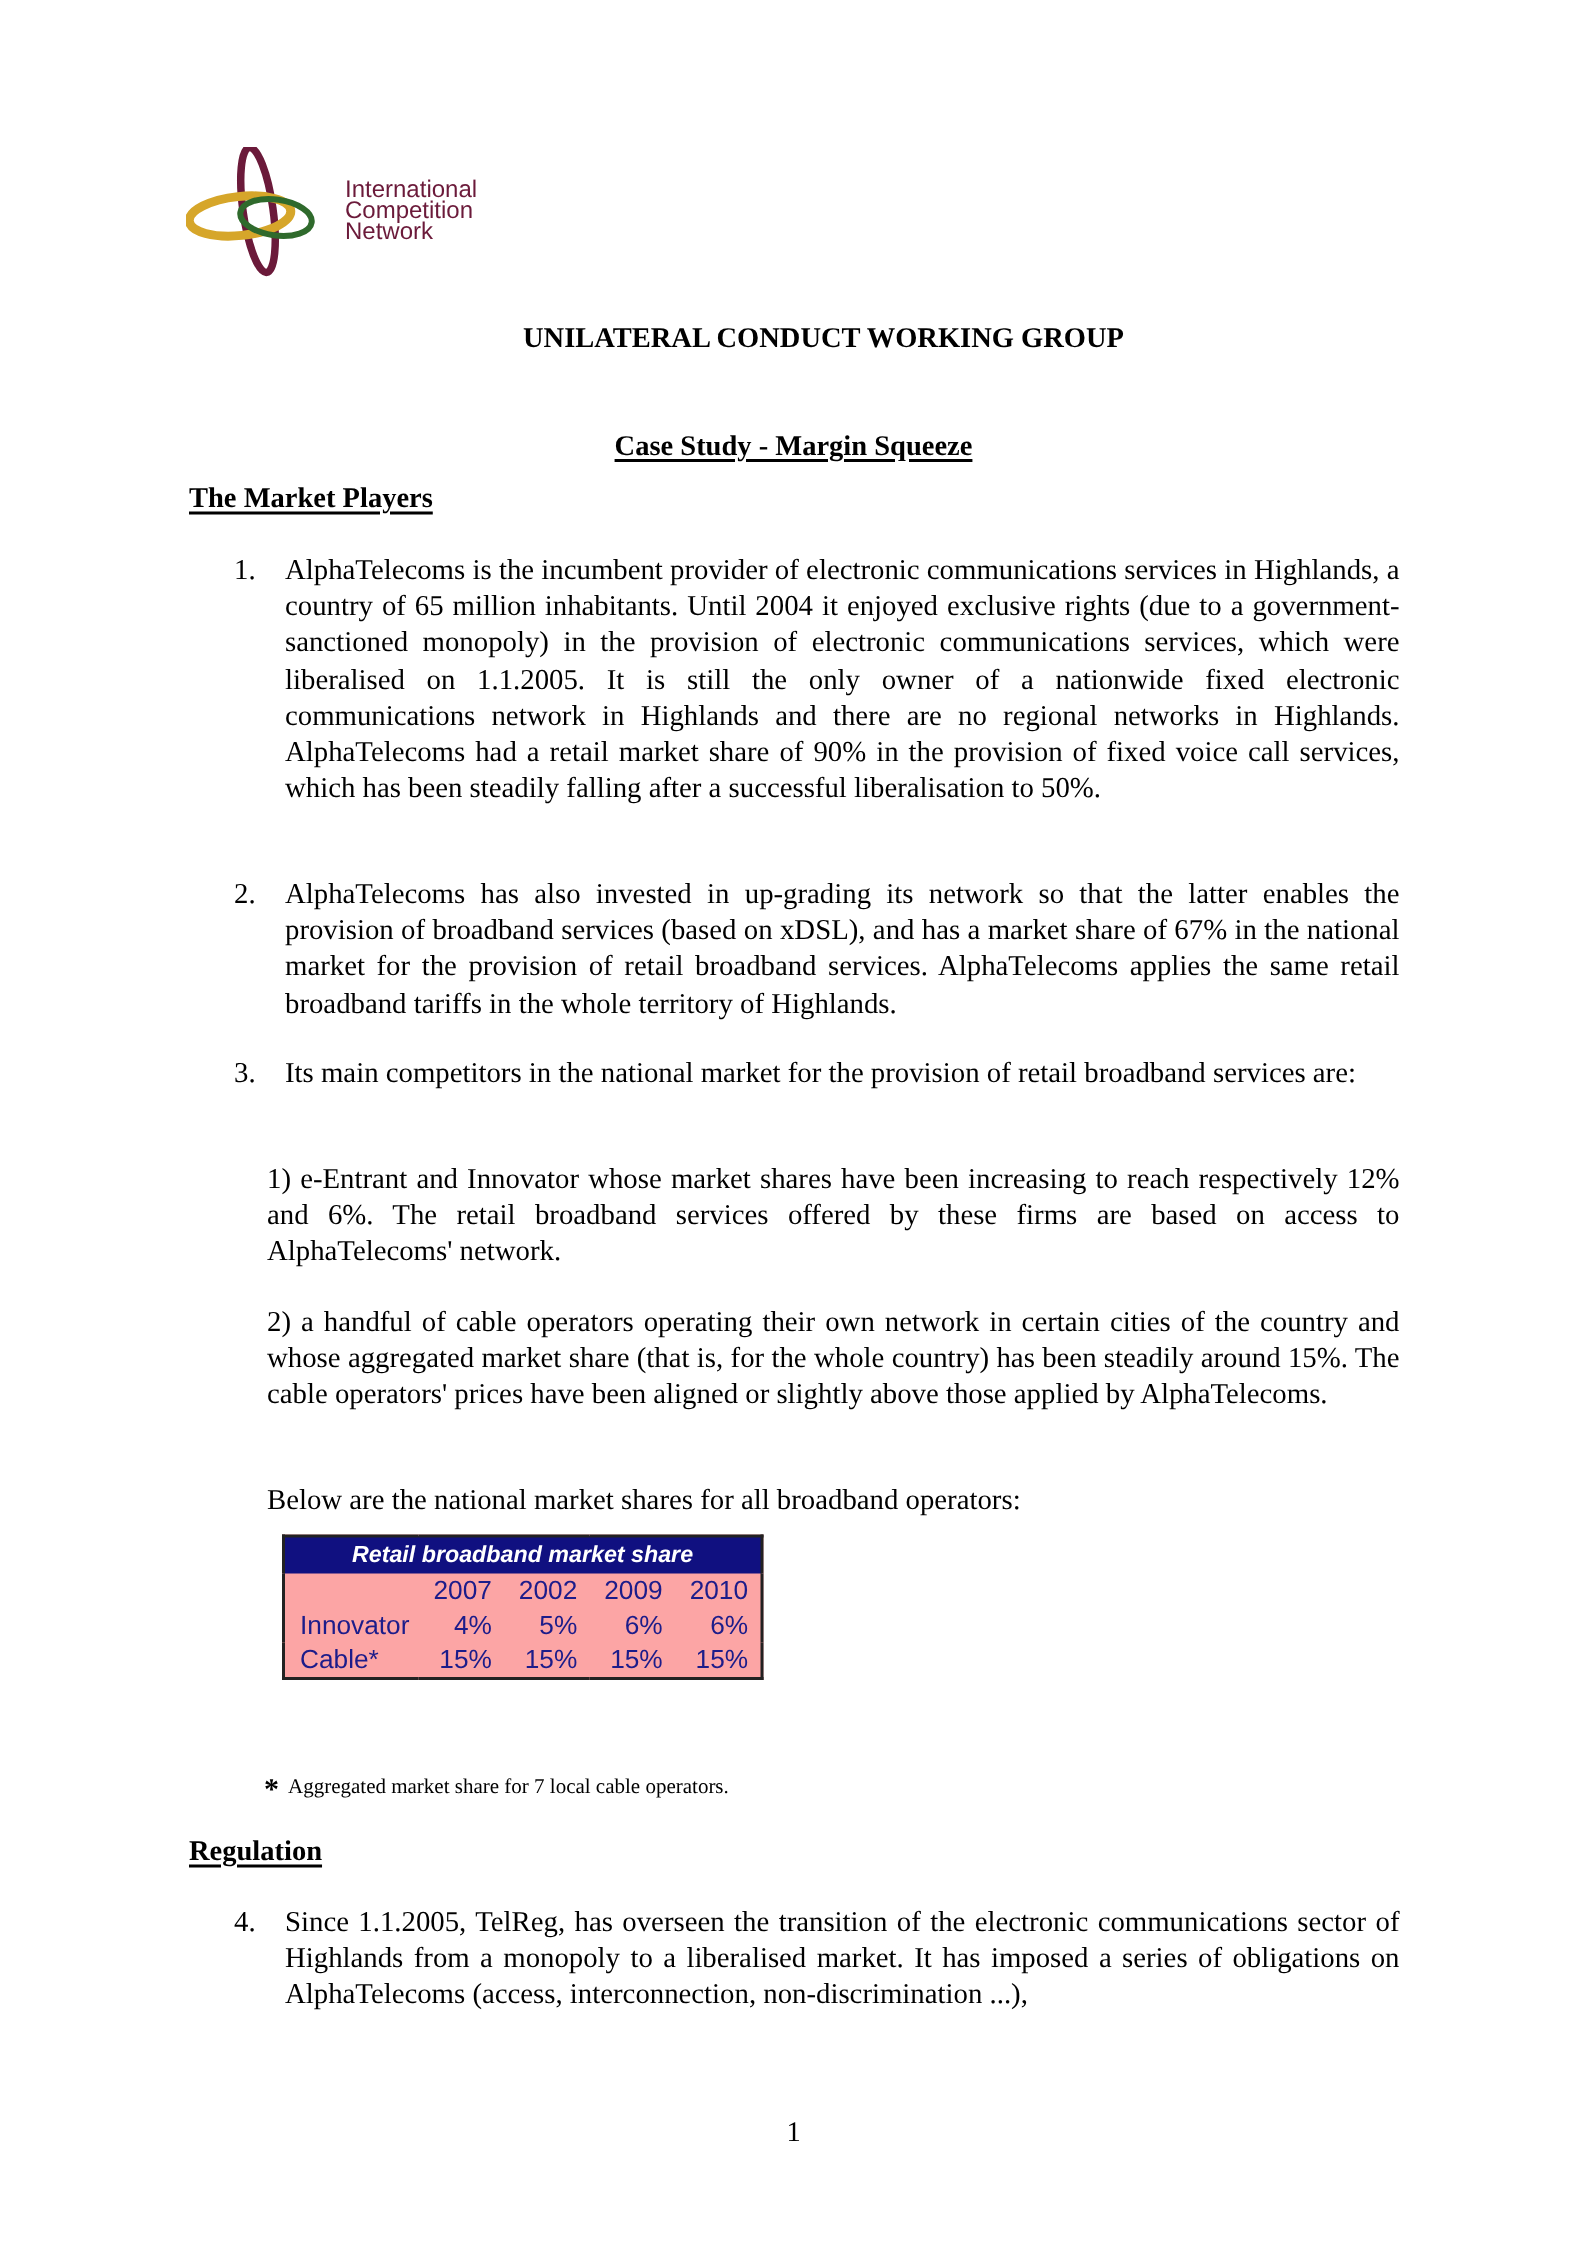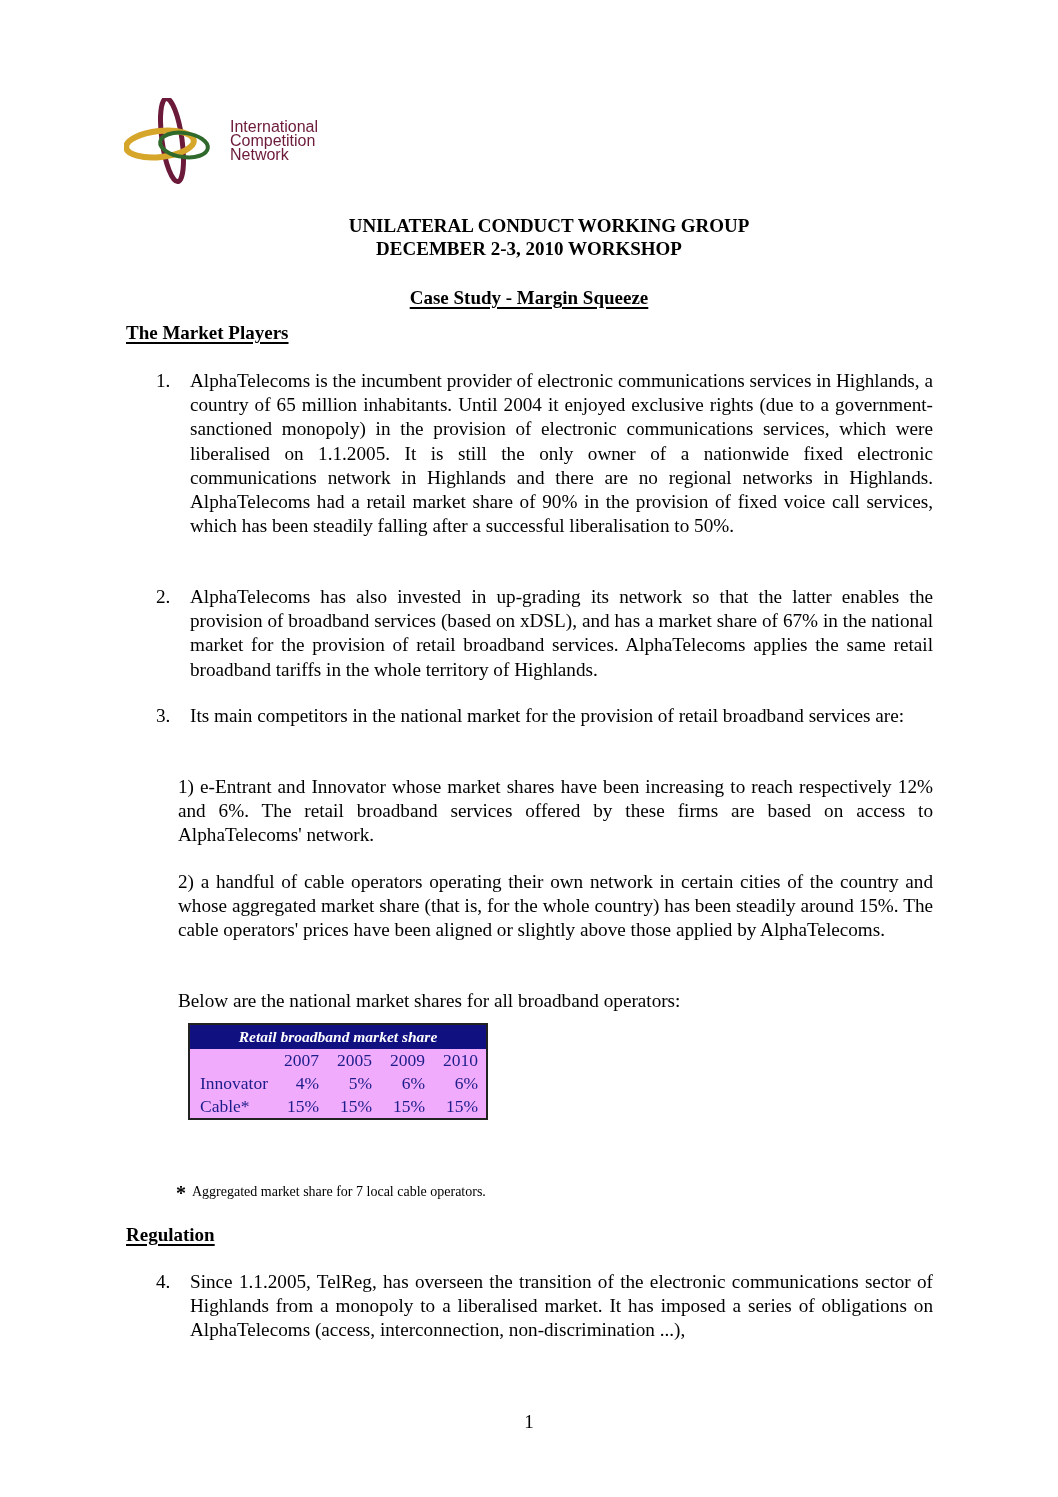--- a/index.html
+++ b/index.html
@@ -12,22 +12,22 @@
   .title { left: 0; width: 1058px; text-align: center; font-weight: bold; font-size: 19px; line-height: 23px; }
   .title-block { top: 214px; left: 0; width: 1058px; }
   .subtitle { top: 287px; left: 0; width: 1058px; text-align: center; font-weight: bold; font-size: 19px; }
   .subtitle span, .heading span { text-decoration: underline; text-decoration-thickness: 2px; text-underline-offset: 3px; margin-top: 26px; }
   .heading { font-weight: bold; font-size: 19px; left: 126px; }
   .para { font-size: 19.2px; line-height: 24.2px; text-align: justify; text-align-last: left; }
   .num { position: absolute; left: 0; top: 0; }
   .item { left: 156px; width: 777px; }
   .item .body { margin-left: 34px; }
   .sub { left: 178px; width: 755px; }
-  table.mkt { border-collapse: collapse; font-family: Liberation Serif, serif;
-              font-size: 17.5px; color: #1c1c8a; background: #f0abfc; border: 2px solid #222; }
+  table.mkt { border-collapse: collapse; font-family: Liberation Sans, sans-serif;
+              font-size: 17.5px; color: #1c1c8a; background: #fca5a5; border: 2px solid #222; }
   table.mkt th.head { background: #101080; color: #fff; font-style: italic; font-weight: bold; font-size: 15.5px;
               height: 24px; padding: 0; text-align: center; }
   table.mkt td { padding: 0 8px 0 10px; height: 23px; line-height: 23px; text-align: right; }
   table.mkt td.lbl { text-align: left; padding-left: 10px; padding-right: 6px; }
   .footnote { left: 176px; top: 1182px; font-size: 14px; }
   .footnote .star { font-size: 20px; font-weight: bold; vertical-align: -4px; margin-right: 6px; }
   .pagenum { left: 0; width: 1058px; top: 1411px; text-align: center; font-size: 19px; }
 </style>
 </head>
 <body>
@@ -40,21 +40,20 @@
   </svg>
   <div class="logo-text">
     <div>International</div>
     <div>Competition</div>
     <div>Network</div>
   </div>
 </div>
 
 <div class="abs title-block">
   <div class="title" style="position:relative;padding-left:20px;">UNILATERAL CONDUCT WORKING GROUP</div>
-  <div class="title" style="position:relative;">DECEMBER 2-3, 2010 WORKSHOP</div>
 </div>
 
 <div class="abs subtitle">
   <span>Case Study - Margin Squeeze</span>
 </div>
 
 <div class="abs heading" style="top:322px;">
   <span>The Market Players</span>
 </div>
 
@@ -79,21 +78,21 @@
 
 <div class="abs" style="left:188px; top:1023px;">
   <table class="mkt">
     <tbody>
         <tr>
       <th class="head" colspan="5">Retail broadband market share</th>
     </tr>
     <tr>
       <td class="lbl"></td>
       <td>2007</td>
-      <td>2005</td>
+      <td>2002</td>
       <td>2009</td>
       <td>2010</td>
     </tr>
     <tr>
       <td class="lbl">Innovator</td>
       <td>4%</td>
       <td>5%</td>
       <td>6%</td>
       <td>6%</td>
     </tr>

